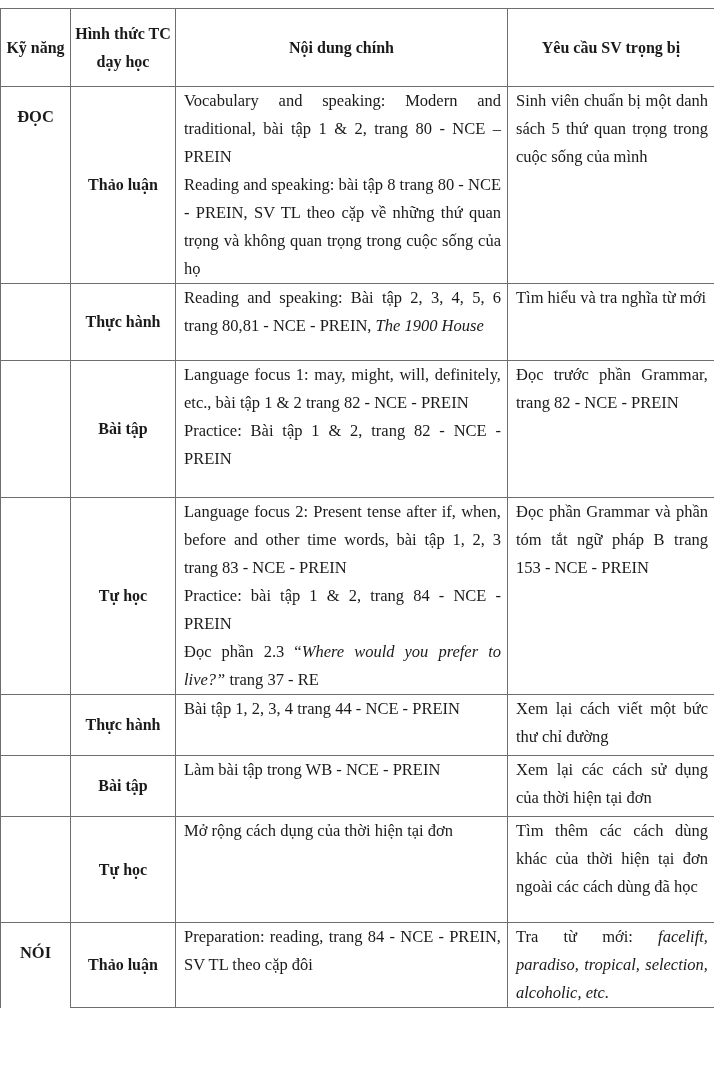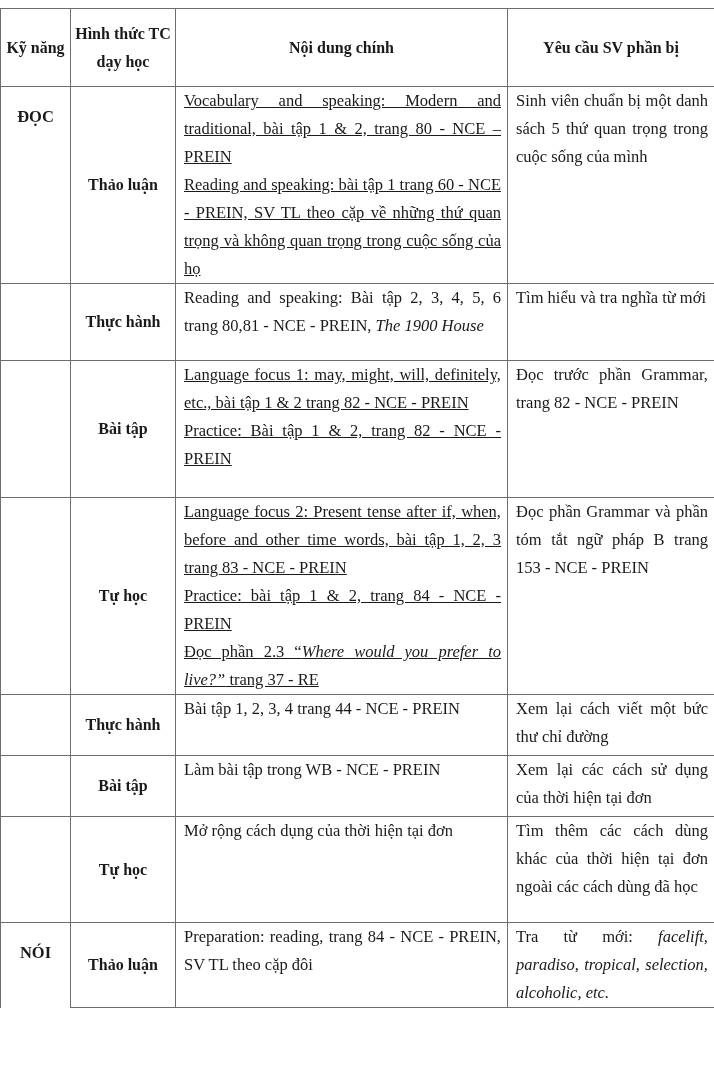--- a/index.html
+++ b/index.html
@@ -4,49 +4,49 @@
 <style>
   html, body { margin:0; padding:0; background:#ffffff; }
   body { width:714px; height:1080px; position:relative; overflow:hidden;
          font-family:"Liberation Serif", "DejaVu Serif", serif; color:#1a1a1a; }
   table { position:absolute; left:0; top:8px; border-collapse:collapse; table-layout:fixed; width:714px; }
   td, th { border:1.5px solid #6e6e6e; vertical-align:top; font-size:16.5px; line-height:28px; padding:0 6px 0 8px; }
   th { font-weight:bold; text-align:center; vertical-align:middle; font-size:16px; line-height:28px; padding:0 4px; }
   td.skill { font-weight:bold; text-align:center; padding-left:6px; padding-top:16px; }
   td.form { font-weight:bold; text-align:center; vertical-align:middle; font-size:16px; padding:16px 4px; }
   td.content, td.prep { text-align:justify; padding-left:8px; padding-right:6px; }
-  .line { display:block;text-decoration:underline; }
+  .line { display:block; }
   i { font-style:italic; }
 </style>
 </head>
 <body>
 
 <table>
   <colgroup>
     <col style="width:70px">
     <col style="width:105px">
     <col style="width:332px">
     <col style="width:207px">
   </colgroup>
   <thead>
     <tr style="height:78px">
       <th>Kỹ năng</th>
       <th>Hình thức TC dạy học</th>
       <th>Nội dung chính</th>
-      <th>Yêu cầu SV phần bị</th>
+      <th>Yêu cầu SV trọng bị</th>
     </tr>
   </thead>
   <tbody>
 
     <tr style="height:189px">
       <td class="skill">ĐỌC</td>
       <td class="form">Thảo luận</td>
       <td class="content">
         <span class="line">Vocabulary and speaking: Modern and traditional, bài tập 1 &amp; 2, trang 80 - NCE – PREIN</span>
-        <span class="line">Reading and speaking: bài tập 1 trang 60 - NCE - PREIN, SV TL theo cặp về những thứ quan trọng và không quan trọng trong cuộc sống của họ</span>
+        <span class="line">Reading and speaking: bài tập 8 trang 80 - NCE - PREIN, SV TL theo cặp về những thứ quan trọng và không quan trọng trong cuộc sống của họ</span>
       </td>
       <td class="prep">Sinh viên chuẩn bị một danh sách 5 thứ quan trọng trong cuộc sống của mình</td>
     </tr>
 
     <tr style="height:77px">
       <td class="skill"></td>
       <td class="form">Thực hành</td>
       <td class="content"><span>Reading and speaking: Bài tập 2, 3, 4, 5, 6 trang 80,81 - NCE - PREIN, </span><i>The 1900 House</i></td>
       <td class="prep">Tìm hiểu và tra nghĩa từ mới</td>
     </tr>

